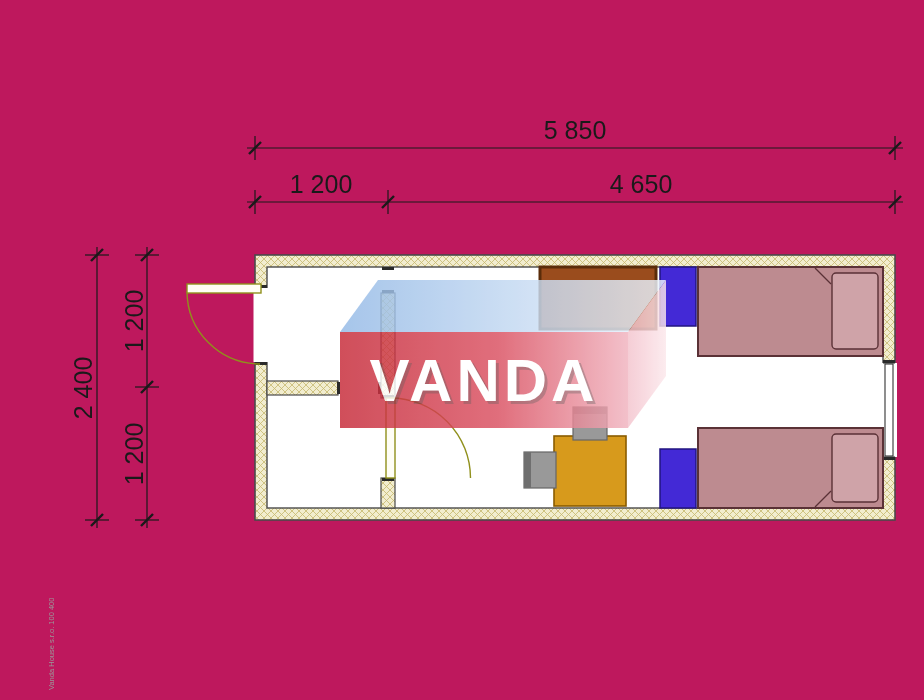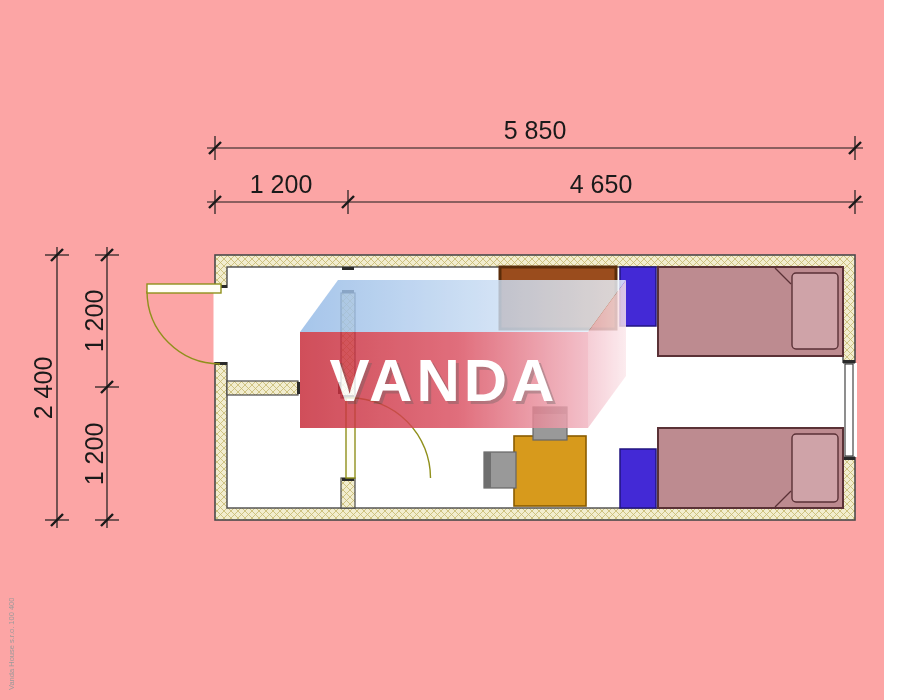--- a/index.html
+++ b/index.html
@@ -1,17 +1,17 @@
 <!DOCTYPE html>
 <html><head>
 <meta charset="utf-8">
 <style>
   html,body{margin:0;padding:0;background:#ffffff;}
   body{width:924px;height:700px;overflow:hidden;font-family:"Liberation Sans",sans-serif;}
-  .canvas{position:relative;width:884px;height:700px;background:#fca5a5;}
+  .canvas{position:relative;width:884px;height:700px;background:#be185d;padding-left:40px;}
   svg{display:block;}
   text{font-family:"Liberation Sans","DejaVu Sans",sans-serif;}
   .dim-text{font-size:25px;fill:#1a1a1a;}
   .wm-text{font-size:60px;font-weight:bold;letter-spacing:4px;}
   .note-text{font-size:7.5px;fill:#9a9a9a;}
 </style>
 </head>
 <body>
 
 <div class="canvas">

